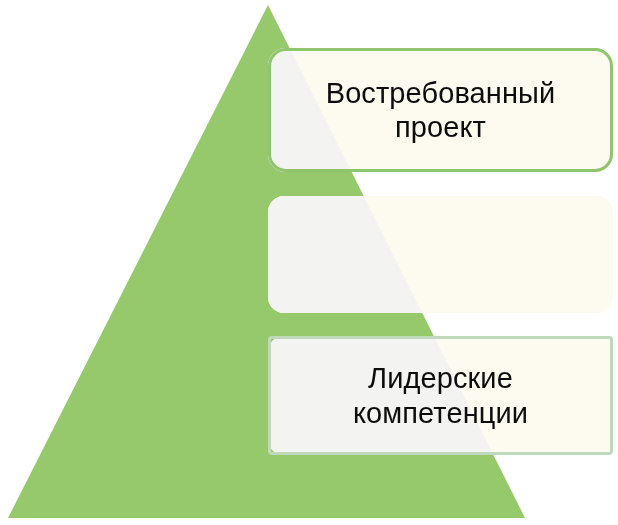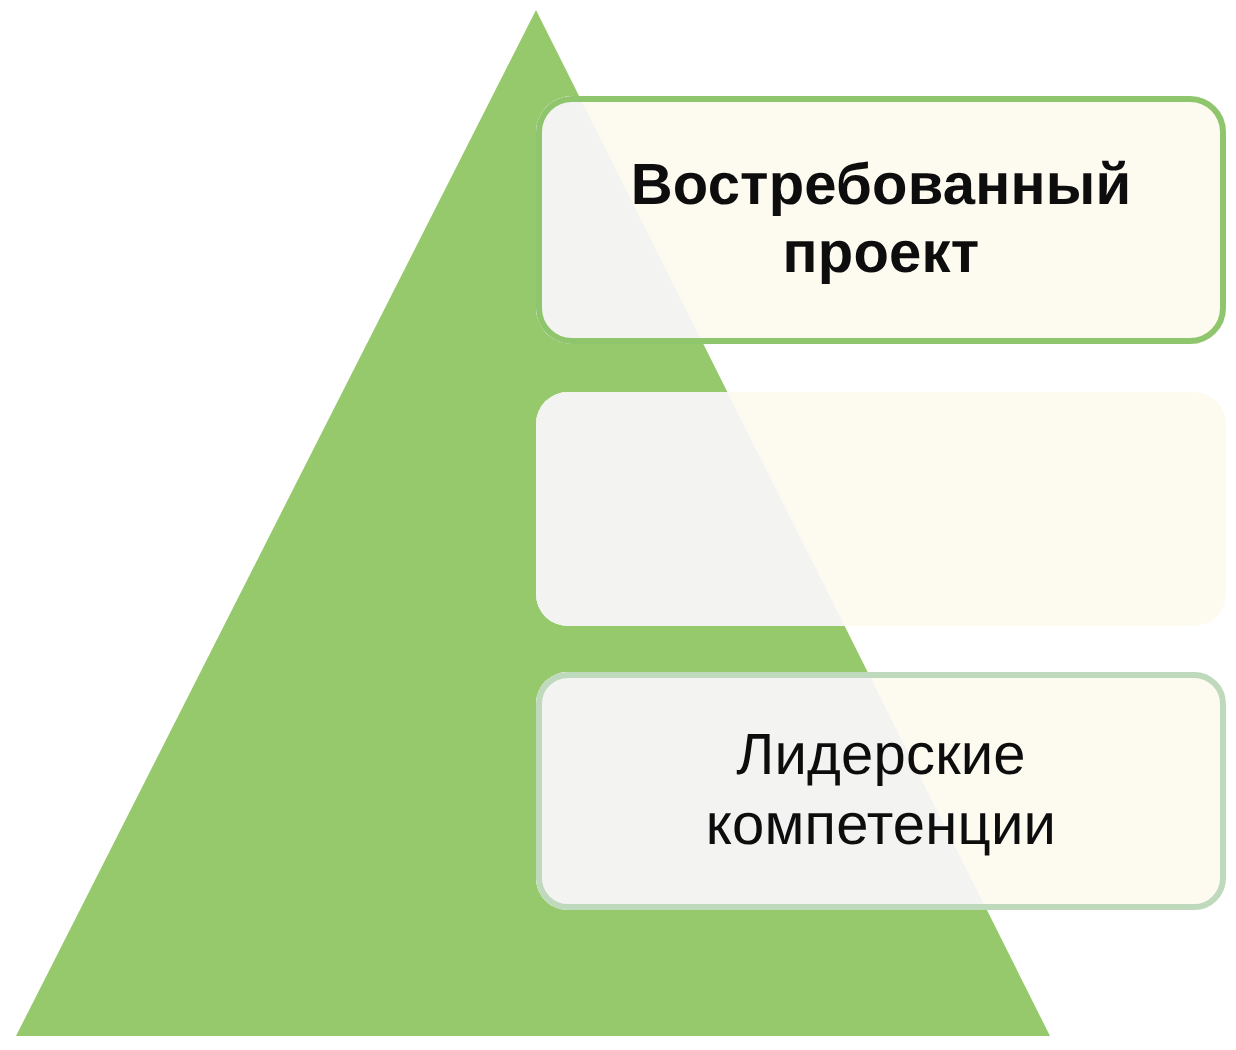--- a/index.html
+++ b/index.html
@@ -44,38 +44,37 @@
     white-space: pre-line;
   }
   #box-1 {
     left: 268px;
     top: 48px;
     width: 345px;
     height: 124px;
     border-color: #8FC56C;
     border-radius: 18px;
     font-size: 29px;
-    font-weight: bold;
   }
   #box-2 {
     left: 268px;
     top: 196px;
     width: 345px;
     height: 117px;
     border-color: #CFCF9B;
     border-radius: 16px;
     font-size: 29px;
   }
   #box-3 {
     left: 268px;
     top: 336px;
     width: 345px;
     height: 119px;
     border-color: #BFD9BD;
-    border-radius: 16px;
+    border-radius: 4px;
     font-size: 29px;
   }
 </style>
 </head>
 <body>
 
 <div id="canvas">
 
   <svg id="pyramid-svg" viewBox="0 0 618 525" xmlns="http://www.w3.org/2000/svg">
     <defs>

